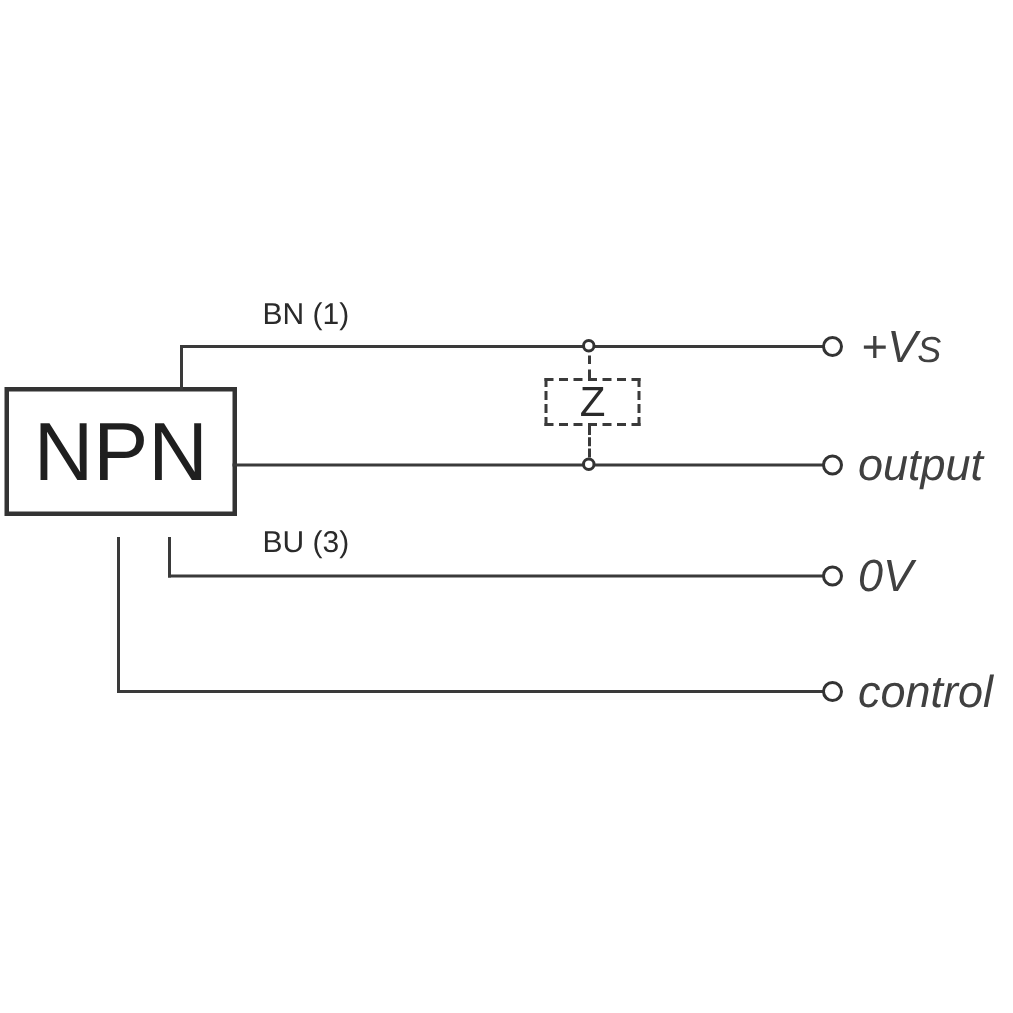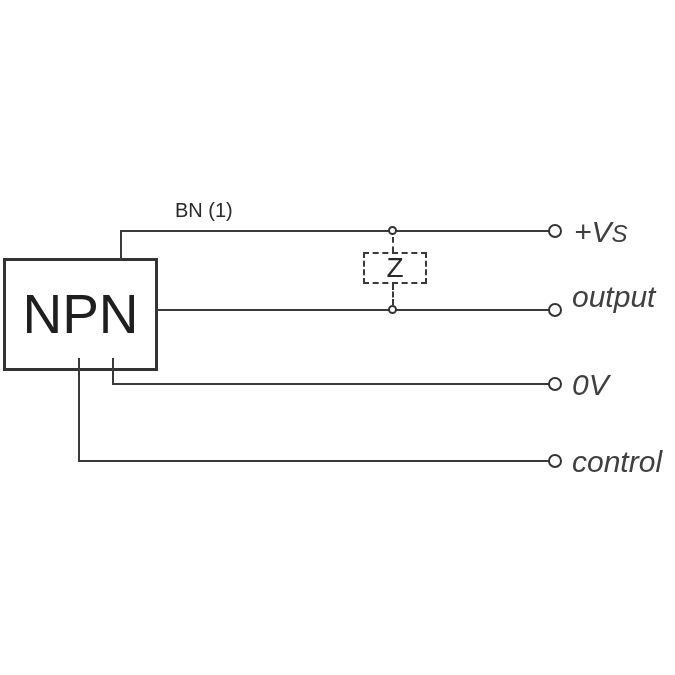--- a/index.html
+++ b/index.html
@@ -5,21 +5,21 @@
   html,body{margin:0;padding:0;background:#ffffff;}
   .canvas{
     position:relative;
     width:675px;height:675px;
     background:#ffffff;
     font-family:"Liberation Sans", sans-serif;
     overflow:hidden;
   }
   
   .npn-box{
-    position:absolute;left:3px;top:258px;width:155px;height:113px;
+    position:absolute;left:3px;top:258px;width:155px;height:86px;
     box-sizing:border-box;border:3px solid #333333;background:#ffffff;
     display:flex;align-items:center;justify-content:center;
   }
   .npn-label{
     font-size:55px;line-height:1;color:#1f1f1f;letter-spacing:0px;
   }
   
   .seg{position:absolute;background:#3a3a3a;}
   .seg.h{height:2px;}
   .seg.v{width:2px;}
@@ -65,24 +65,25 @@
   </div>
 
   <div class="seg v" style="left:120px;top:230px;height:30px"></div>
   <div class="seg h" style="left:120px;top:230px;width:429px"></div>
   <span class="wire-label" style="left:175px;top:200px">BN (1)</span>
   <div class="terminal" style="left:548px;top:224px"></div>
   <span class="term-label" style="left:574px;top:232px"><span>+V</span><span class="term-sub">S</span></span>
 
   <div class="seg h" style="left:155px;top:309px;width:394px"></div>
   <div class="terminal" style="left:548px;top:303px"></div>
-  <span class="term-label" style="left:572px;top:297px">output</span>
+  <span class="term-label" style="left:572px;top:311px">output</span>
 
   <div class="seg v" style="left:112px;top:358px;height:27px"></div>
   <div class="seg h" style="left:112px;top:383px;width:437px"></div>
+  <span class="wire-label" style="left:175px;top:352px">BU (3)</span>
   <div class="terminal" style="left:548px;top:377px"></div>
   <span class="term-label" style="left:572px;top:385px">0V</span>
 
   <div class="seg v" style="left:78px;top:358px;height:104px"></div>
   <div class="seg h" style="left:78px;top:460px;width:471px"></div>
   <div class="terminal" style="left:548px;top:454px"></div>
   <span class="term-label" style="left:572px;top:462px">control</span>
 
   <div class="junction" style="left:388px;top:226px"></div>
   <div class="dashv" style="left:392px;top:237px;height:15px"></div>

